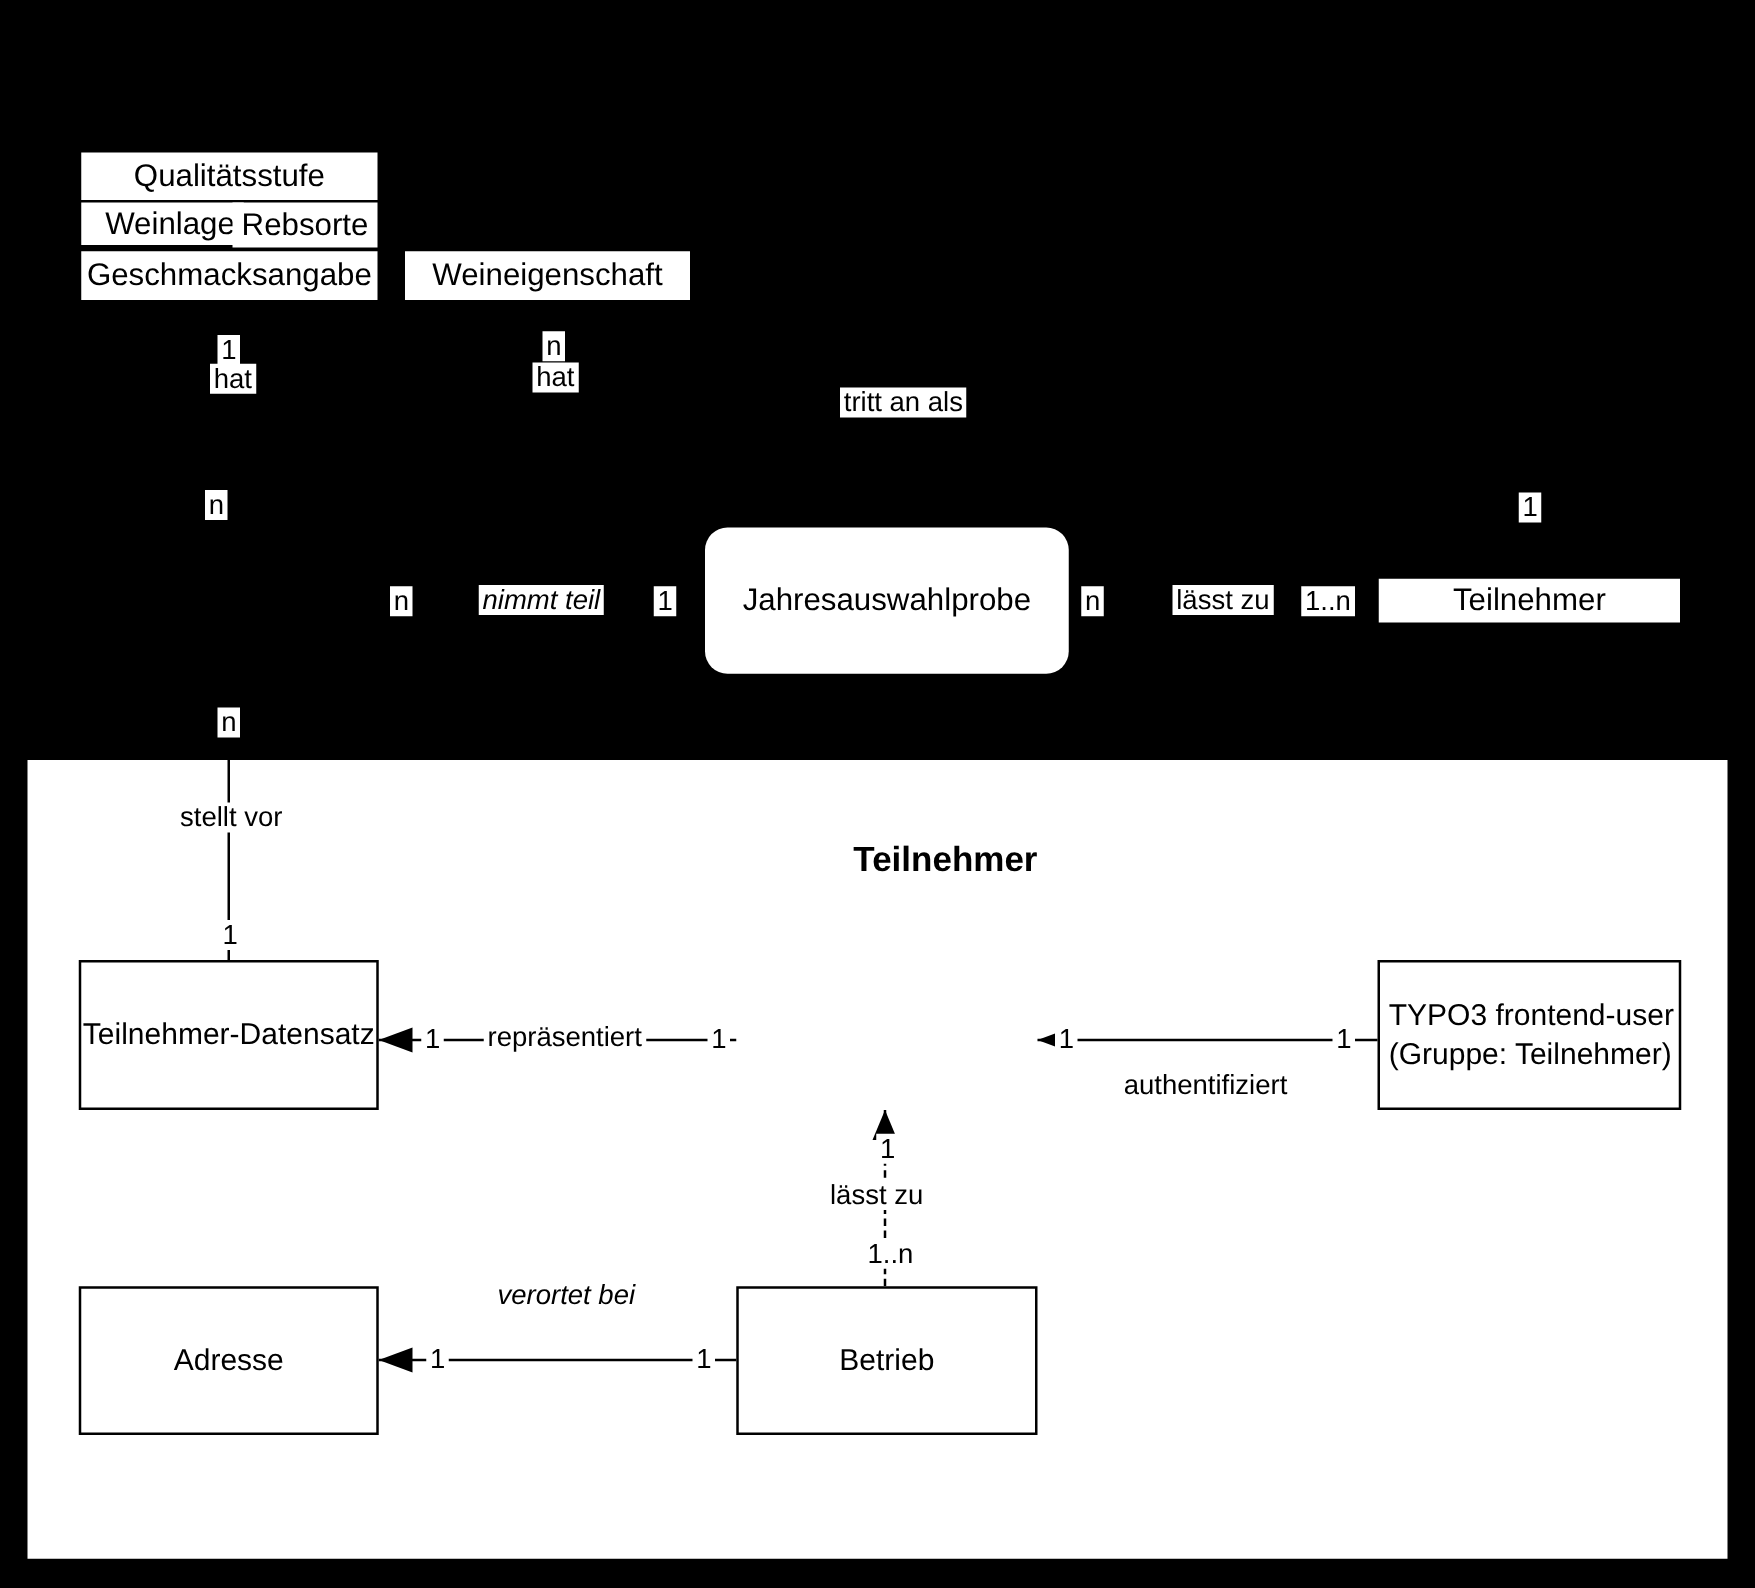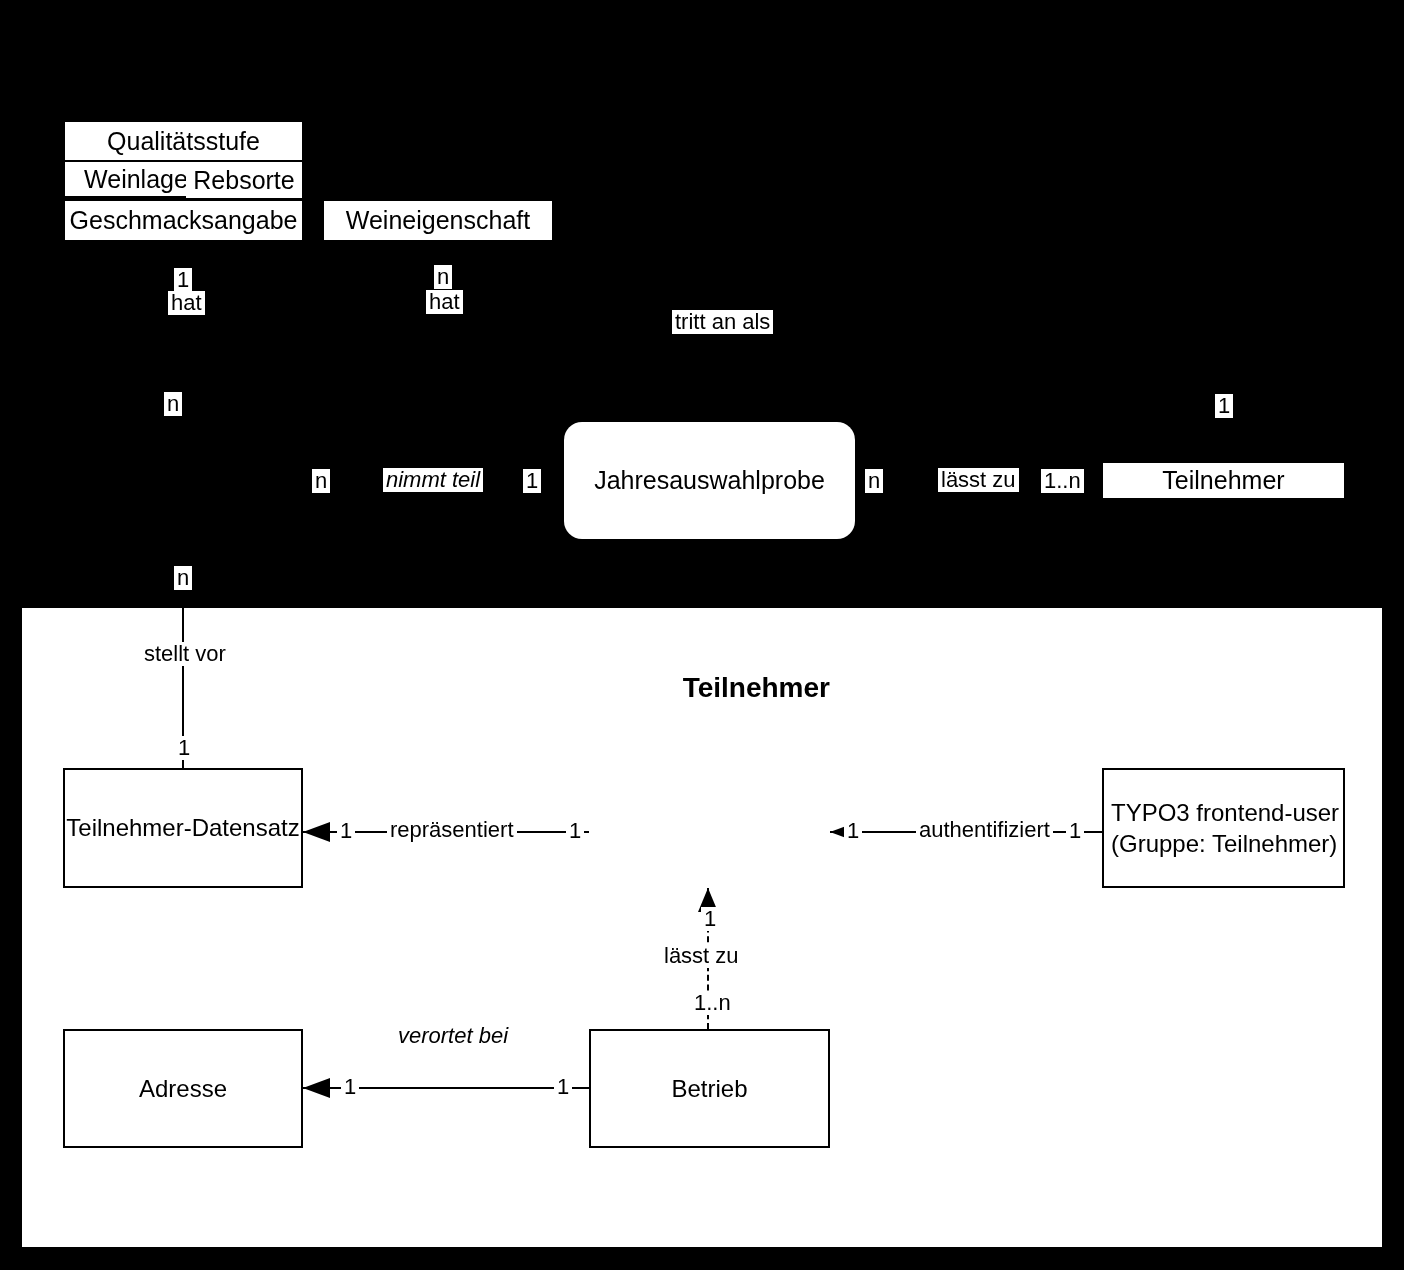--- a/index.html
+++ b/index.html
@@ -93,21 +93,21 @@
 
   <div class="hline" style="left:303px;top:831px;width:286px;"></div>
   <div class="arrow-left" style="left:303px;top:822px;"></div>
   <div class="lbl" style="left:337px;top:819px;">1</div>
   <div class="lbl" style="left:387px;top:818px;">repräsentiert</div>
   <div class="lbl" style="left:566px;top:819px;">1</div>
 
   <div class="hline" style="left:830px;top:831px;width:272px;"></div>
   <div class="arrow-left" style="left:830px;top:822px;"></div>
   <div class="lbl" style="left:844px;top:819px;">1</div>
-  <div class="lbl" style="left:896px;top:818px;margin-left:20px;">authentifiziert</div>
+  <div class="lbl" style="left:896px;top:856px;">authentifiziert</div>
   <div class="lbl" style="left:1066px;top:819px;">1</div>
 
   <div class="vdash" style="left:707px;top:888px;height:141px;"></div>
   <div class="arrow-up" style="left:698px;top:888px;"></div>
   <div class="lbl" style="left:701px;top:907px;">1</div>
   <div class="lbl" style="left:661px;top:944px;">lässt zu</div>
   <div class="lbl" style="left:691px;top:991px;">1..n</div>
 
   <div class="ebox" style="left:63px;top:1029px;width:240px;height:119px;">Adresse</div>
   <div class="ebox" style="left:589px;top:1029px;width:241px;height:119px;">Betrieb</div>

